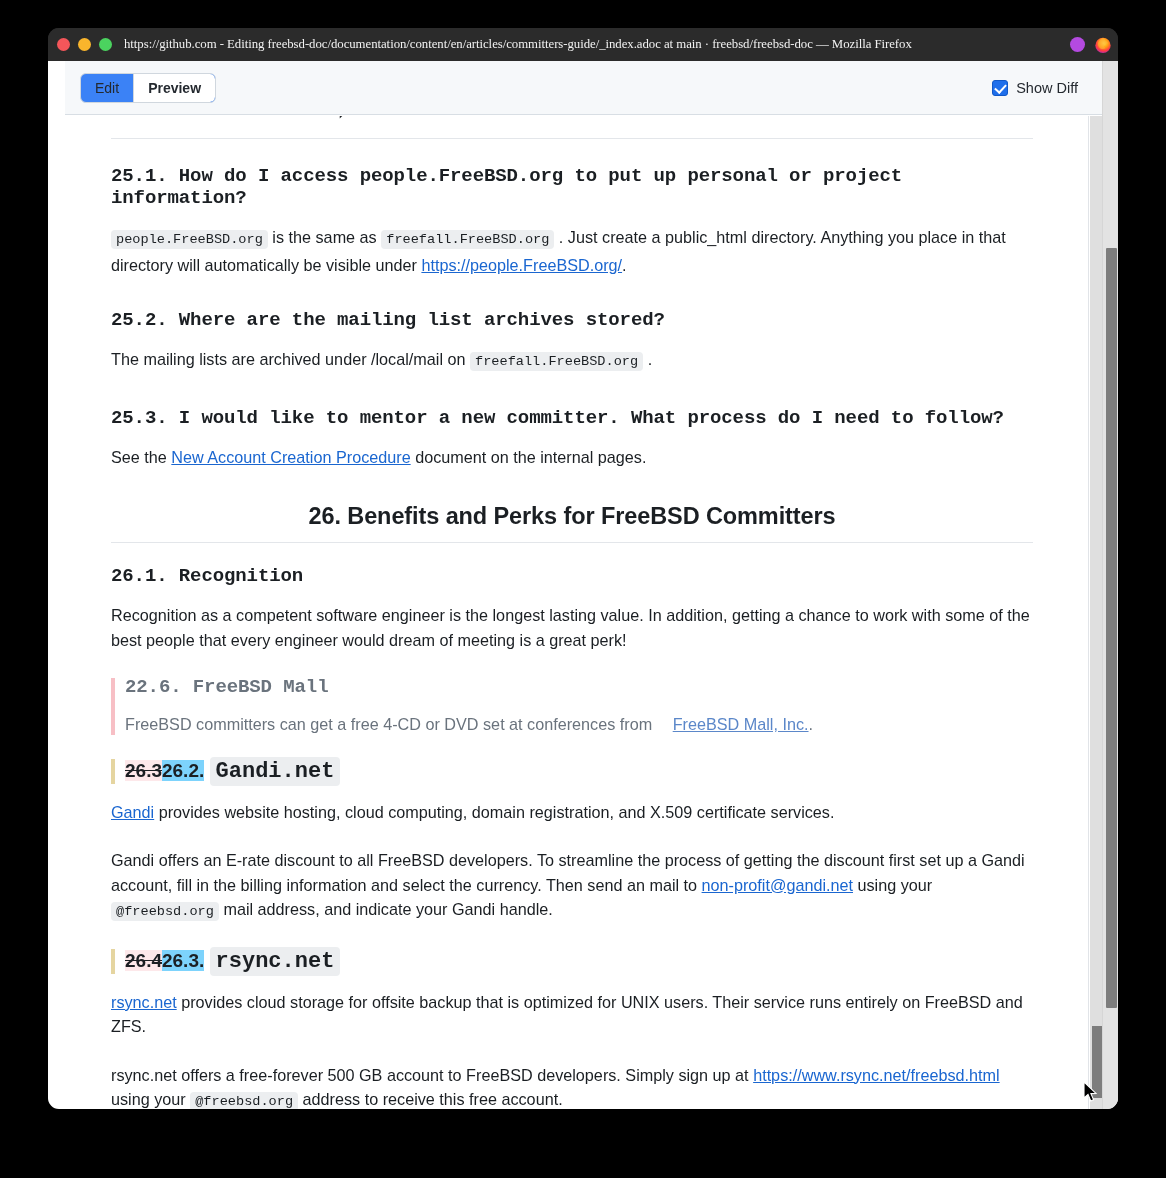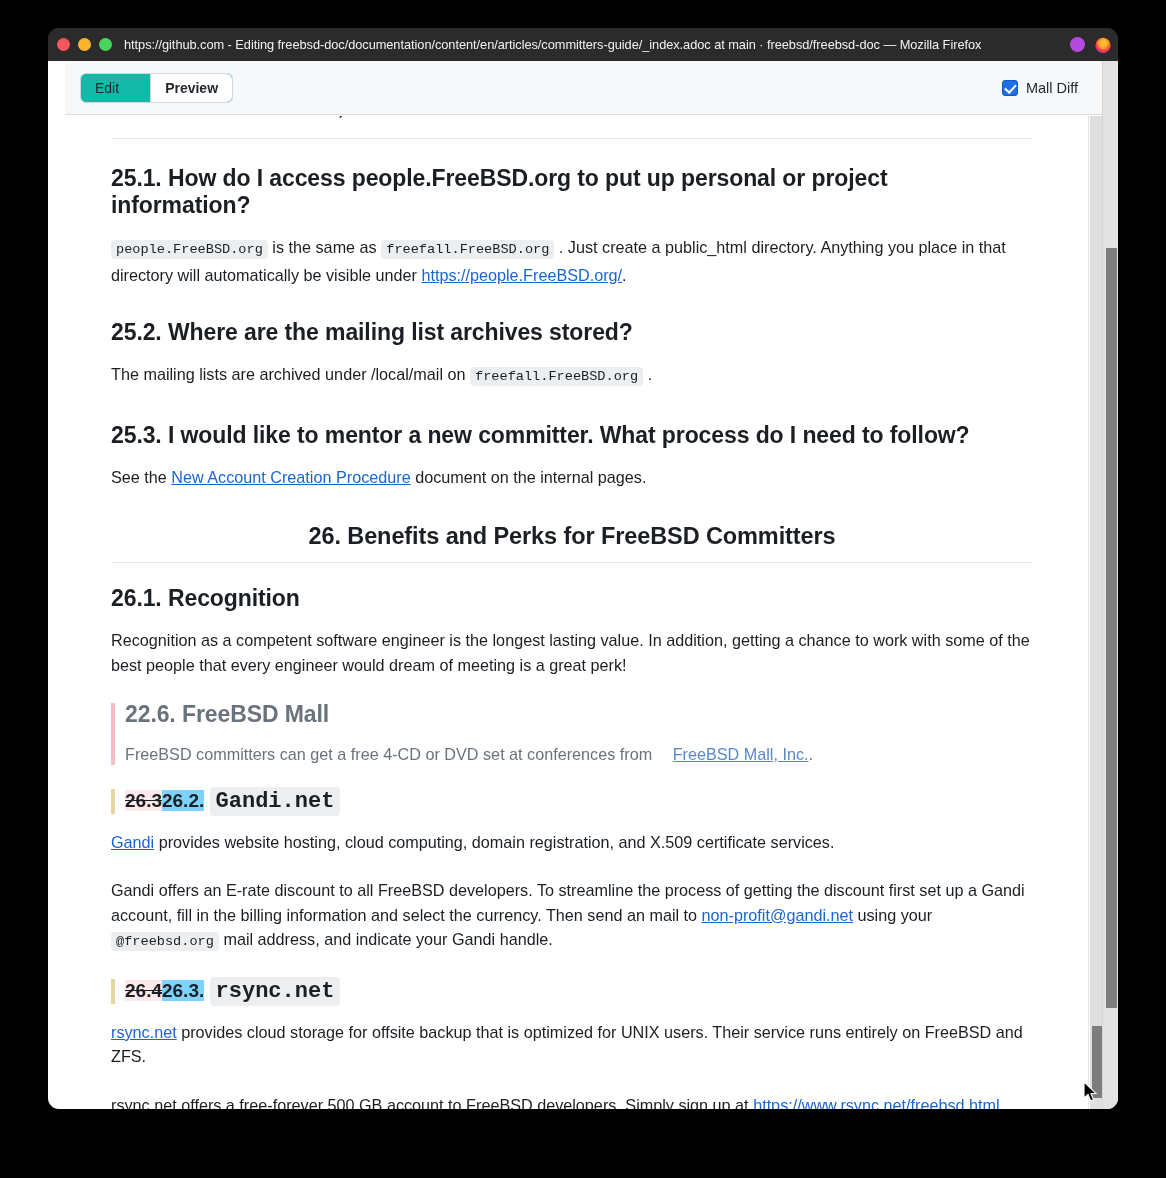--- a/index.html
+++ b/index.html
@@ -23,20 +23,21 @@
   }
 
   
   #titlebar {
     position: relative;
     height: 33px;
     background: #2b2b2b;
     display: flex;
     align-items: center;
     padding: 0 6px 0 9px;
+    font-family: Liberation Serif, serif;
   }
   .lights { display: flex; align-items: center; gap: 8px; margin-right: 12px; }
   .light { width: 13px; height: 13px; border-radius: 50%; display: block; }
   .light.red    { background: #f4565a; }
   .light.yellow { background: #f9b52c; }
   .light.green  { background: #4bd35f; }
 
   #window-title {
     flex: 1 1 auto;
     color: #f2f2f2;
@@ -94,23 +95,22 @@
     border-bottom: 1px solid #d8dee4;
     display: flex;
     align-items: center;
     padding: 0 24px 0 15px;
   }
   .segmented {
     display: inline-flex;
     border: 1px solid #d0d7de;
     border-radius: 6px;
     overflow: hidden;
-    background: #14b8a6;
+    background: #3b82f6;
     height: 30px;
-    gap: 17px;
   }
   .seg-btn {
     border: none;
     background: transparent;
     font-family: "Liberation Sans", sans-serif;
     font-size: 14px;
     color: #24292f;
     padding: 0 14px;
     cursor: pointer;
     line-height: 28px;
@@ -204,25 +204,26 @@
 
   h2.sect {
     font-size: 23.5px;
     font-weight: bold;
     color: #1b1f23;
     margin: 0 0 2px 0;
     letter-spacing: -0.1px;
     text-align: center;
   }
   h3.subsect {
-    font-size: 23px;
+    font-size: 19px;
     font-weight: bold;
     color: #1b1f23;
     margin: 32px 0 16px 0;
     letter-spacing: -0.1px;
+    font-family: Liberation Mono, monospace;
   }
   p.body {
     font-size: 16.2px;
     line-height: 24.5px;
     color: #1b1f23;
     margin: 0 0 24px 0;
   }
   a.link { color: #1a66d0; text-decoration: underline; }
   code.mono {
     font-family: "Liberation Mono", "DejaVu Sans Mono", monospace;
@@ -294,21 +295,21 @@
     <div id="page">
 
       <div id="toolbar">
         <div class="segmented">
           <button class="seg-btn">Edit</button>
           <button class="seg-btn active">Preview</button>
         </div>
         <div class="spacer"></div>
         <label class="diff-toggle">
           <span class="cbx"></span>
-          <span class="diff-label">Mall Diff</span>
+          <span class="diff-label">Show Diff</span>
         </label>
       </div>
 
       <div id="doc-viewport">
         <div id="doc">
 
           <div class="cut-sliver">
             <span>◤</span>
           </div>
           <hr class="rule">

